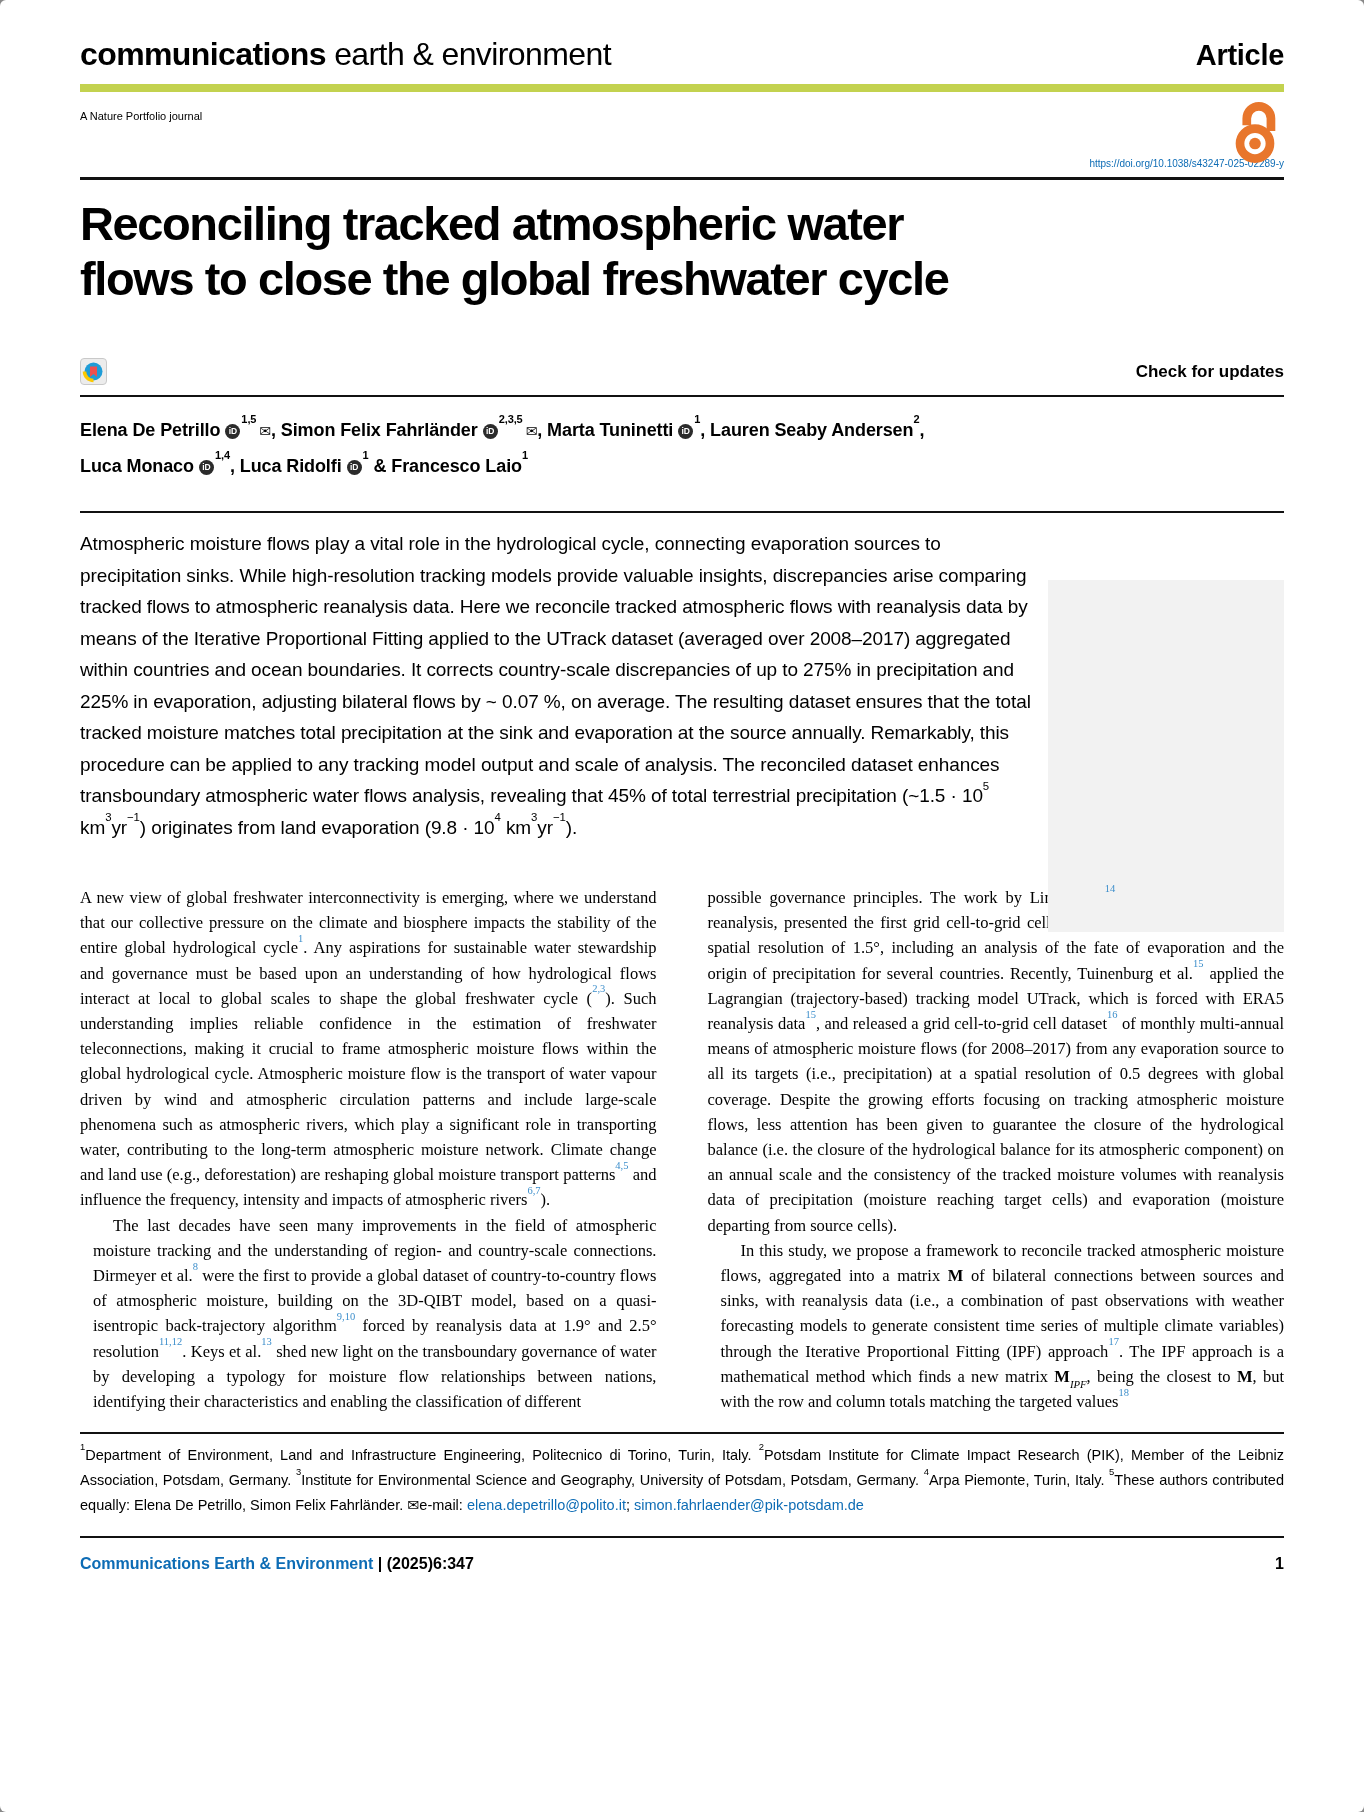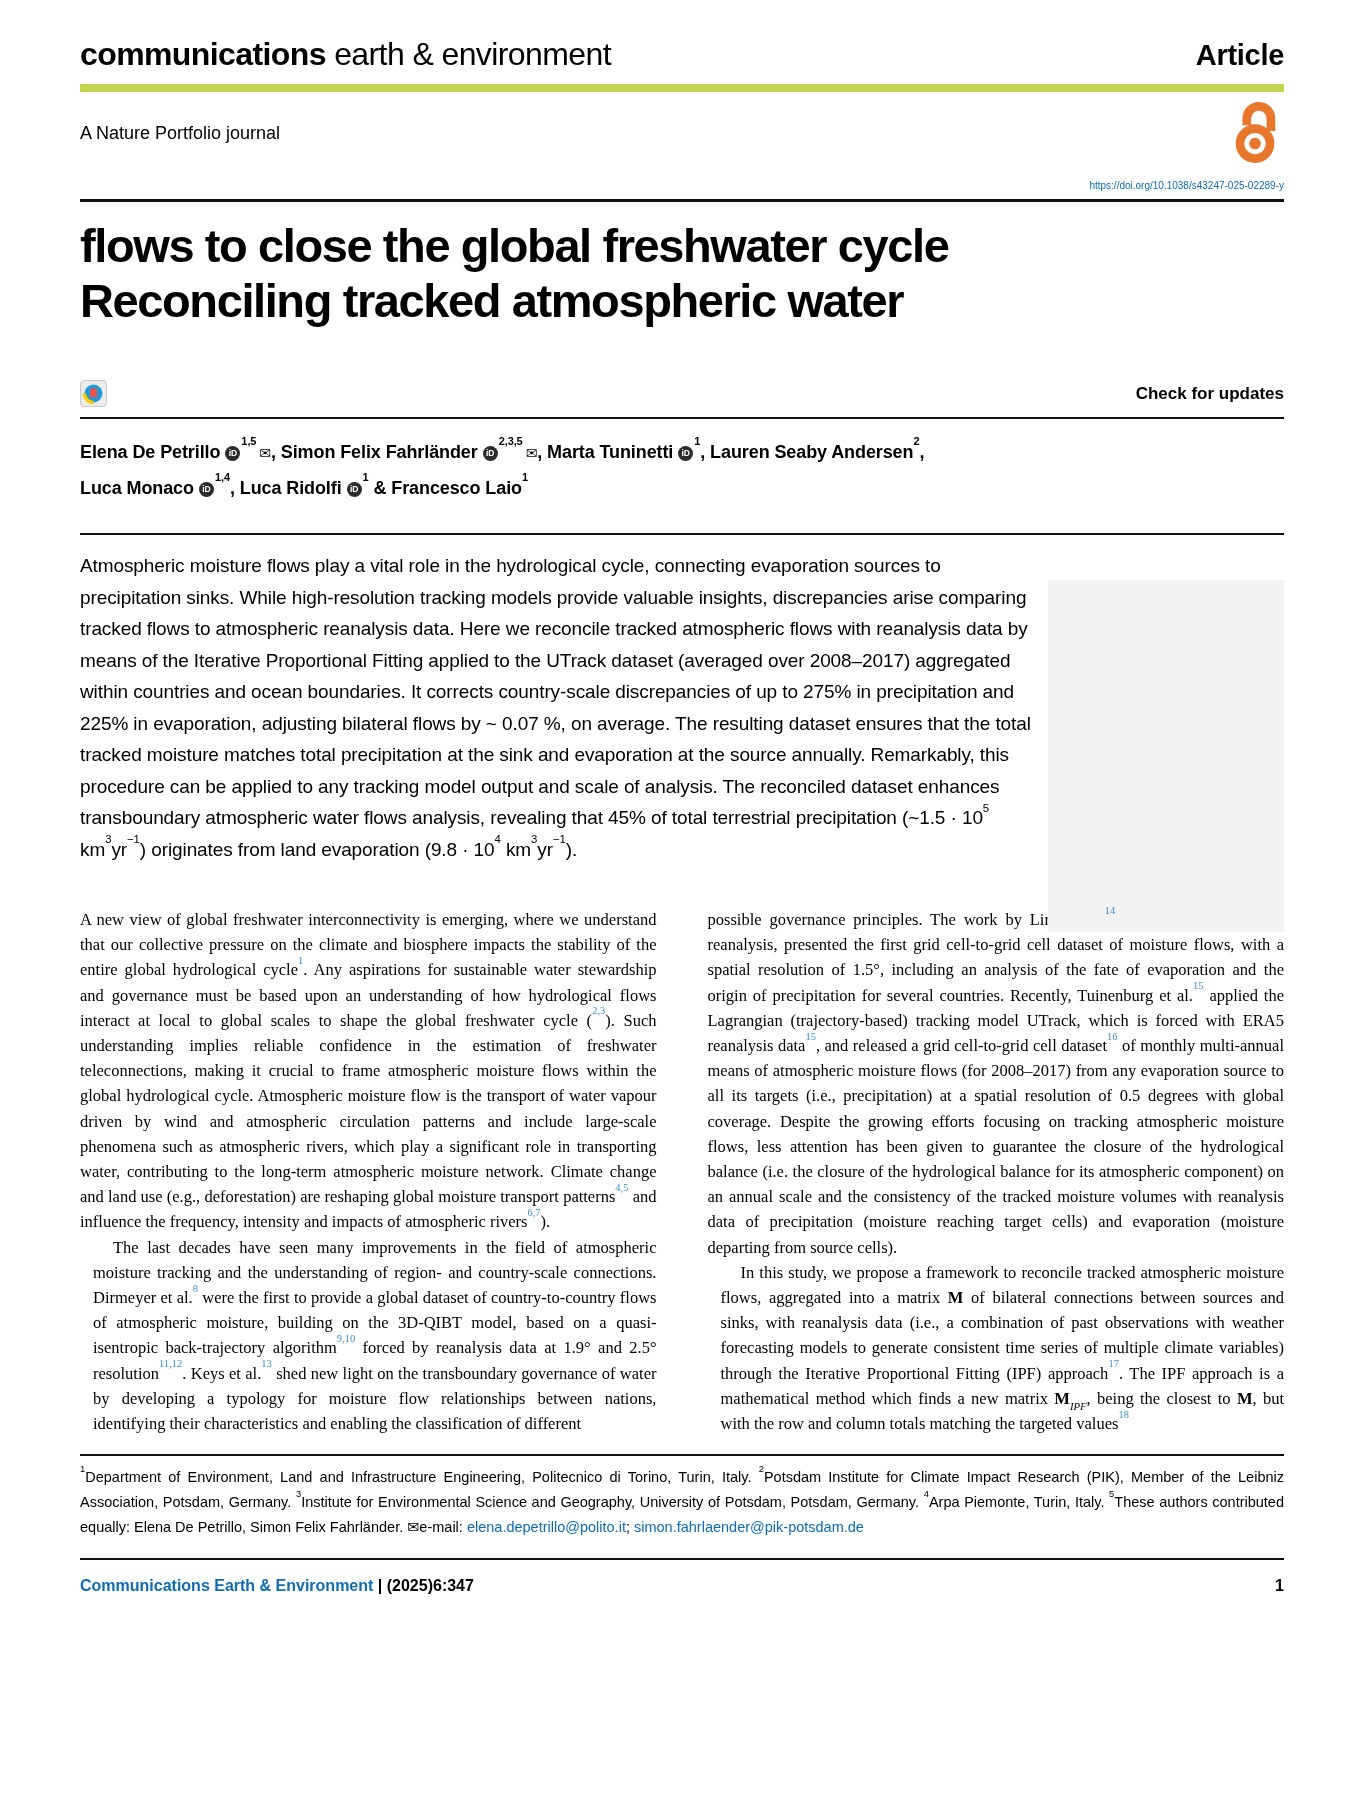--- a/index.html
+++ b/index.html
@@ -12,30 +12,31 @@
   *{box-sizing:border-box;}
   html,body{margin:0;padding:0;background:#888;}
   .page{
     position:relative;
     width:1364px;height:1812px;
     margin:0 auto;
     background:#fff;
     color:var(--ink);
     font-family:"Liberation Sans","DejaVu Sans",sans-serif;
     overflow:hidden;
+    border-radius:6px;
   }
   .content{padding:0 80px;}
 
   
   .masthead{display:flex;justify-content:space-between;align-items:baseline;padding-top:36px;}
   .journal-name{font-size:32px;letter-spacing:-0.6px;}
   .journal-name .jbold{font-weight:800;}
   .article-label{font-size:29px;font-weight:700;letter-spacing:-0.3px;}
   .accent-bar{height:8px;background:var(--green);margin-top:11px;}
-  .tagline{font-size:18px;margin-top:31px;}
+  .tagline{font-size:11px;margin-top:18px;}
   .oa-icon{position:absolute;right:80px;top:96px;line-height:0;}
 
   
   .doi-row{text-align:right;margin-top:36px;font-size:10px;}
   .doi-link{color:var(--blue);text-decoration:none;}
   .rule-heavy{border-top:3px solid #111;margin-top:8px;}
   .rule-med{border-top:2.5px solid #111;margin-top:10px;}
   .rule-abs{border-top:2.5px solid #111;margin-top:30px;}
   .rule-thin{border-top:2px solid #111;}
 
@@ -104,22 +105,22 @@
 
     <div class="tagline">A Nature Portfolio journal</div>
 
     <div class="doi-row">
       <a class="doi-link" href="#">https://doi.org/10.1038/s43247-025-02289-y</a>
     </div>
 
     <div class="rule-heavy"></div>
 
     <div class="title">
+      <div>Reconciling tracked atmospheric water</div>
       <div>flows to close the global freshwater cycle</div>
-      <div>Reconciling tracked atmospheric water</div>
     </div>
 
     <div class="updates-row">
       <span>
         <svg width="27" height="27" viewBox="0 0 27 27">
           <rect x="0.5" y="0.5" width="26" height="26" rx="3.5" fill="#ececec" stroke="#c9c9c9"></rect>
           <circle cx="13.5" cy="13.5" r="9" fill="#1e9cd7"></circle>
           <path d="M13.5 22.5 a9 9 0 0 1 -9 -9" fill="none" stroke="#fdc900" stroke-width="3.5"></path>
           <path d="M10 8.5 h7 v10.5 l-3.5 -3 l-3.5 3 z" fill="#ee4f4f"></path>
         </svg>

